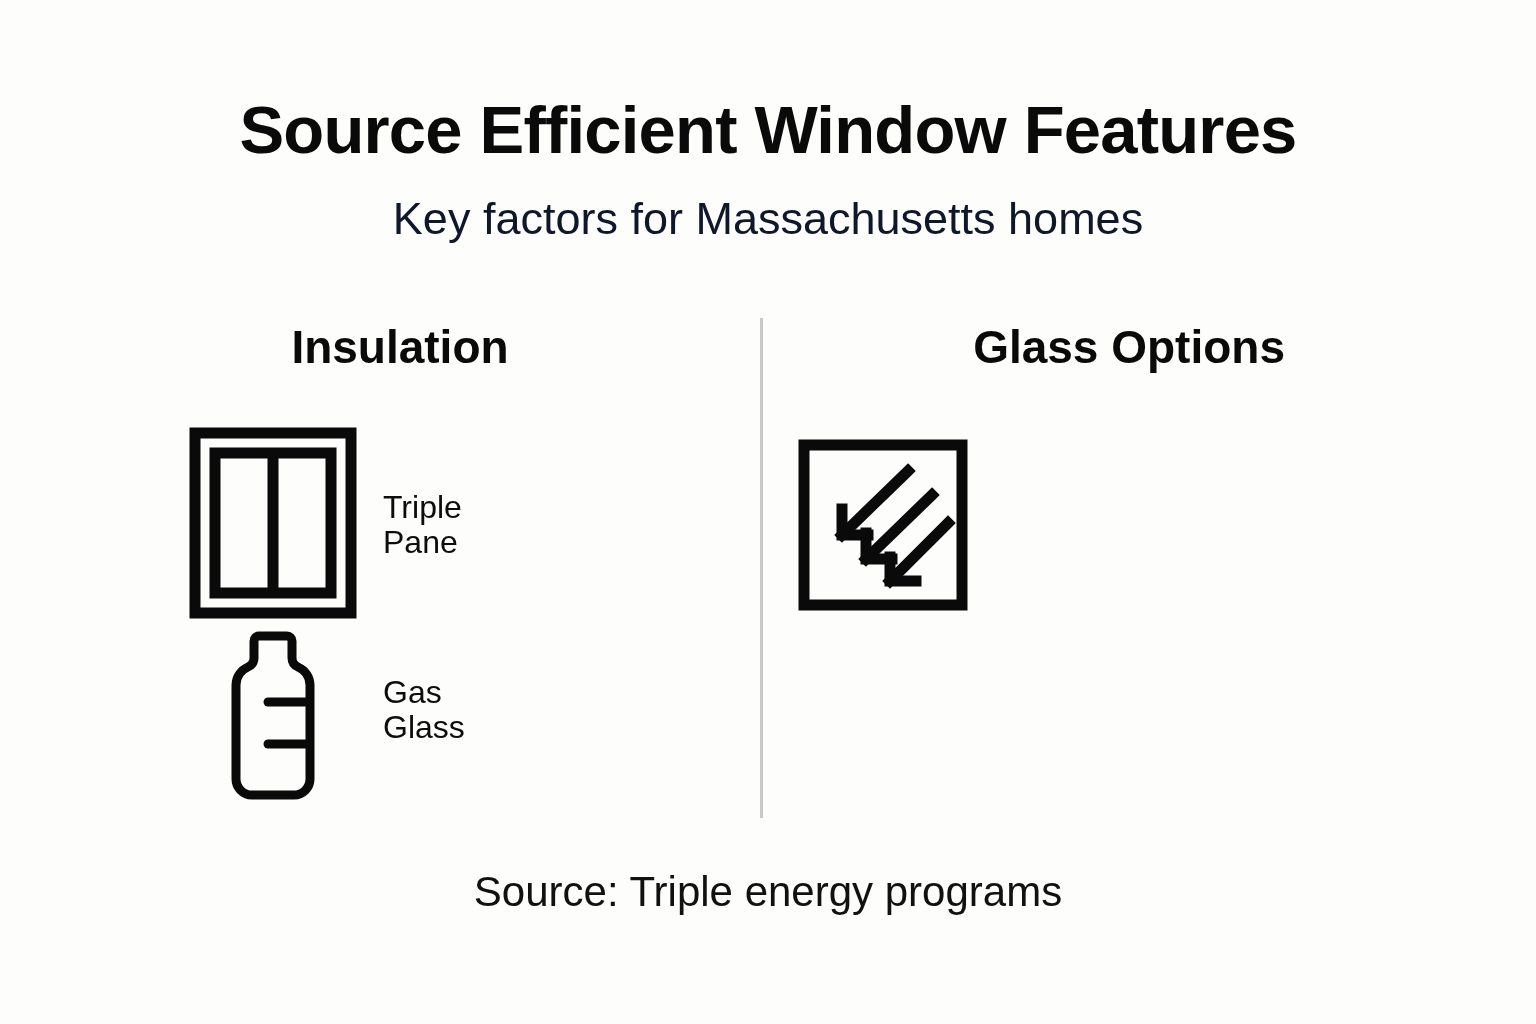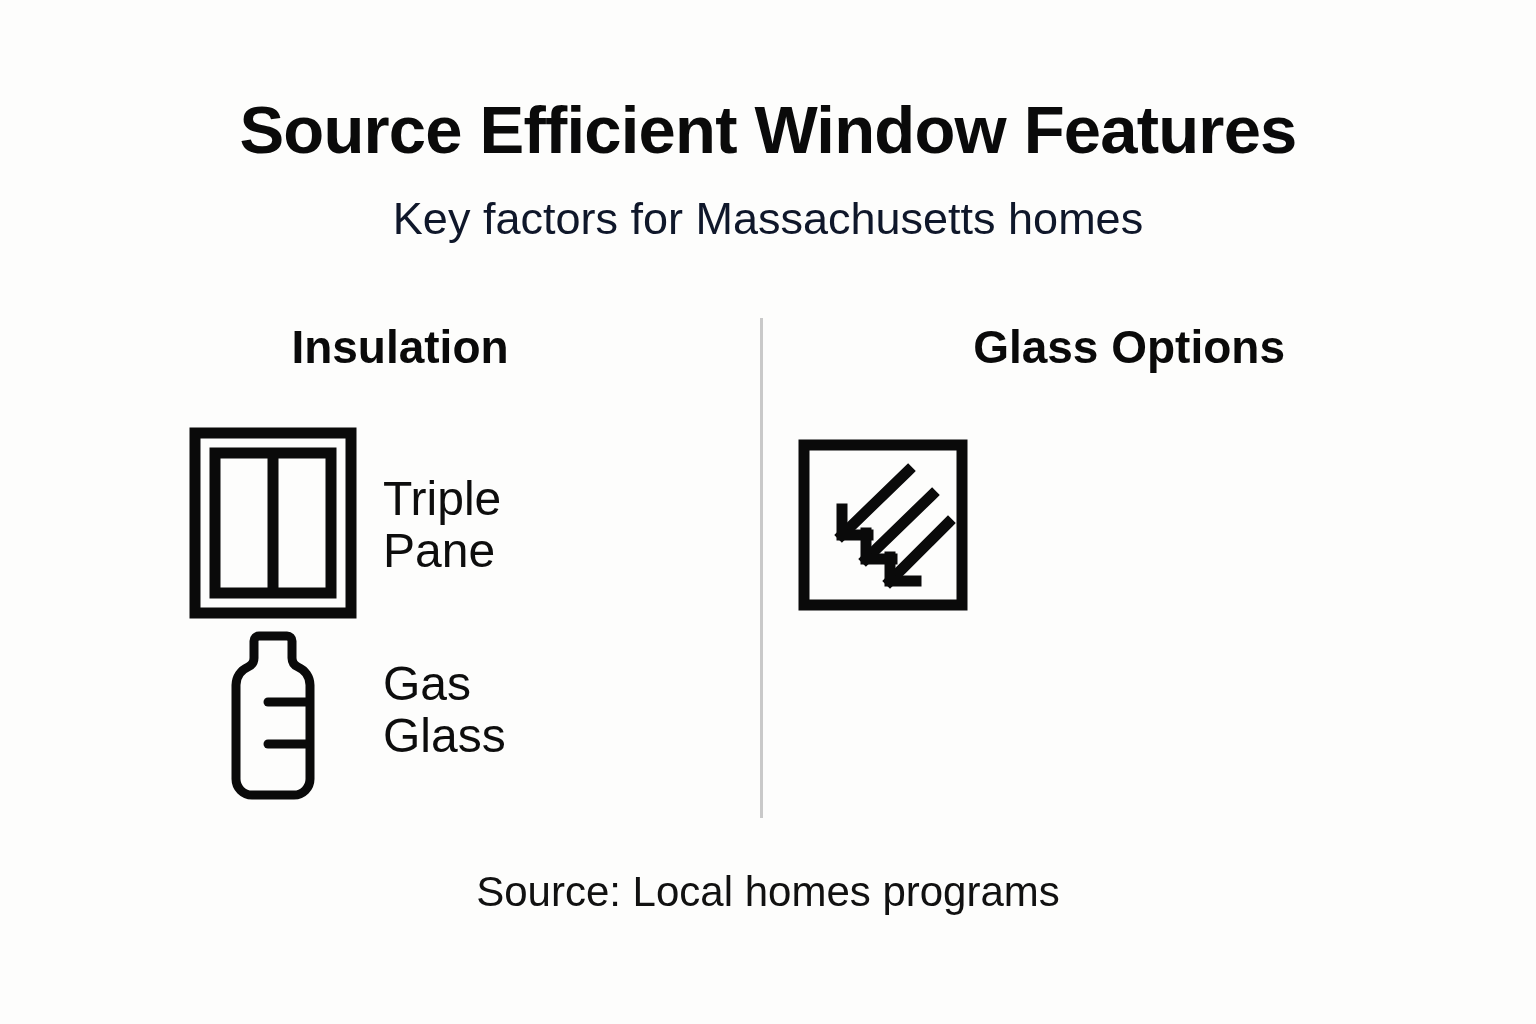--- a/index.html
+++ b/index.html
@@ -83,21 +83,21 @@
     height: 185px;
   }
   .row-icon {
     width: 185px;
     flex: 0 0 185px;
     display: flex;
     align-items: center;
     justify-content: center;
   }
   .row-label {
-    font-size: 48px;
+    font-size: 32px;
     font-weight: 400;
     line-height: 1.08;
     color: #0d0d0d;
     white-space: pre-line;
     margin-left: 18px;
   }
   .col-right .row-label { margin-left: 22px; }
 
   
   .source {
@@ -185,15 +185,15 @@
               <polyline points="92,118 92,142 118,142"></polyline>
             </g>
           </svg>
         </div>
       </div>
 
 
     </div>
   </div>
 
-  <div class="source">Source: Local homes programs</div>
+  <div class="source">Source: Triple energy programs</div>
 
 </div>
 
 </body></html>

